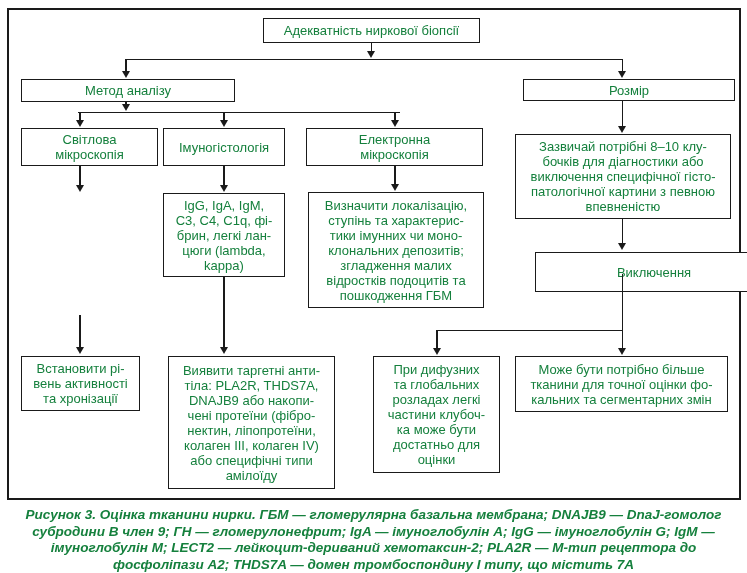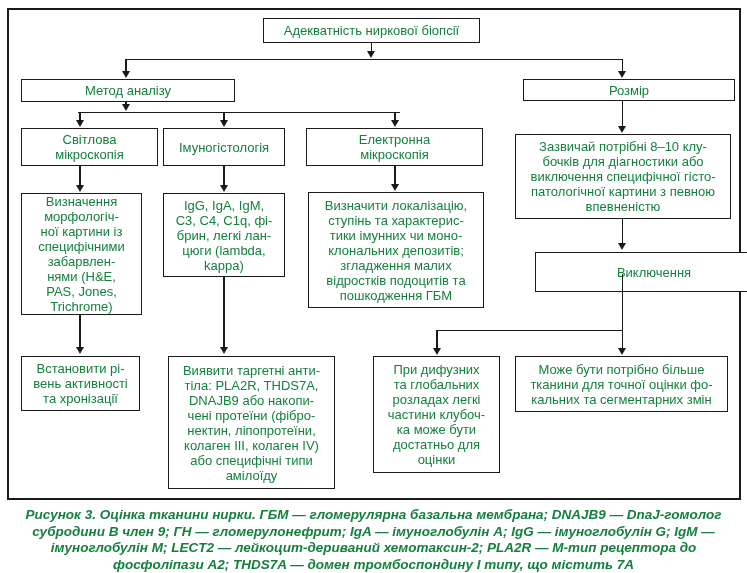--- a/index.html
+++ b/index.html
@@ -110,28 +110,20 @@
   <div class="node" id="n-light">Світлова
 мікроскопія</div>
   <div class="node" id="n-immuno">Імуногістологія</div>
   <div class="node" id="n-electron">Електронна
 мікроскопія</div>
   <div class="node" id="n-glomeruli">Зазвичай потрібні 8–10 клу-
 бочків для діагностики або
 виключення специфічної гісто-
 патологічної картини з певною
 впевненістю</div>
-  <div class="node" id="n-stains">Визначення
-морфологіч-
-ної картини із
-специфічними
-забарвлен-
-нями (H&amp;E,
-PAS, Jones,
-Trichrome)</div>
   <div class="node" id="n-igg">IgG, IgA, IgM,
 C3, C4, C1q, фі-
 брин, легкі лан-
 цюги (lambda,
 kappa)</div>
   <div class="node" id="n-deposits">Визначити локалізацію,
 ступінь та характерис-
 тики імунних чи моно-
 клональних депозитів;
 згладження малих

